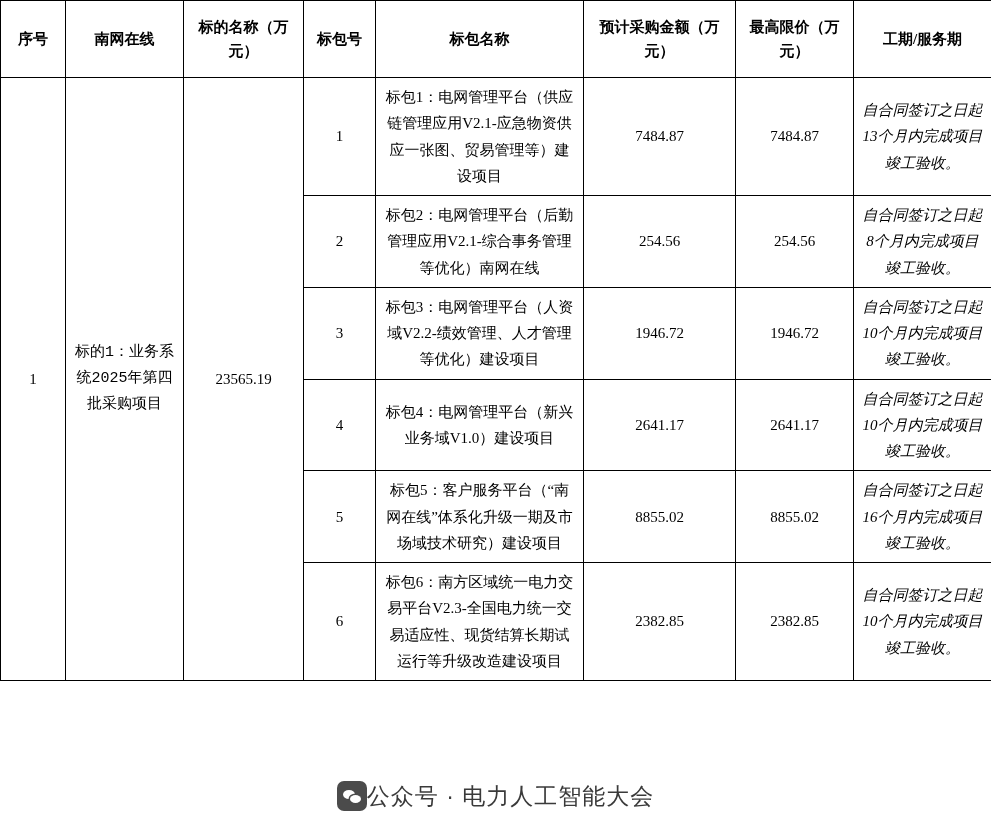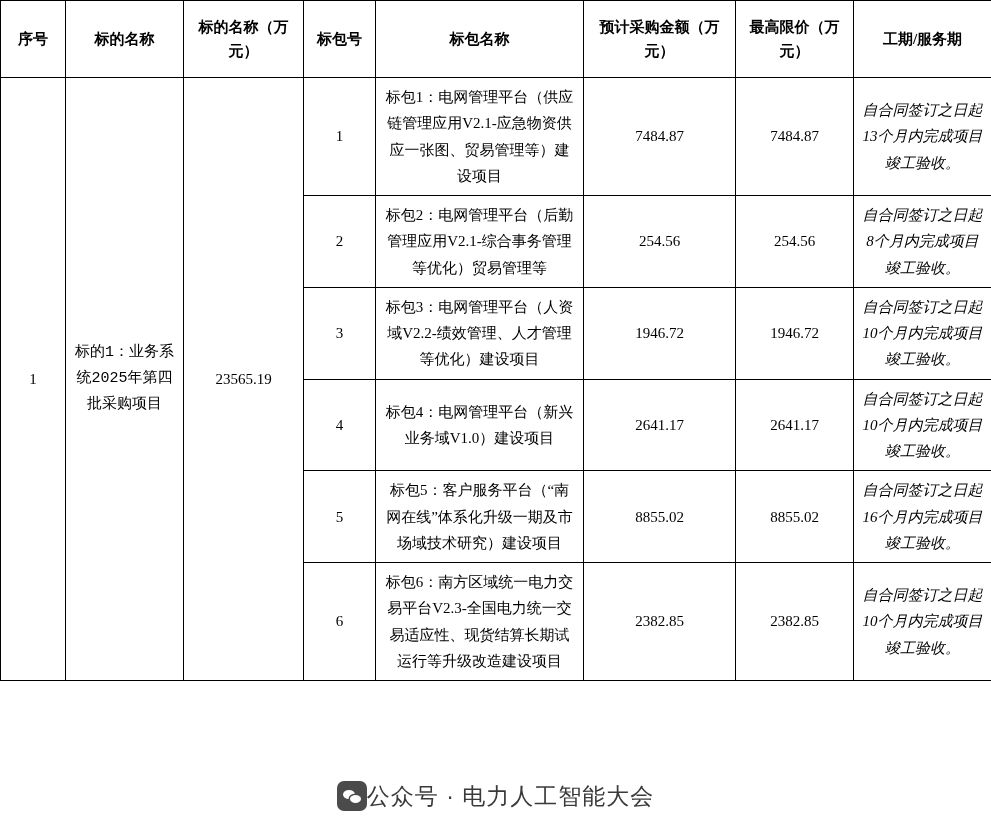--- a/index.html
+++ b/index.html
@@ -137,21 +137,21 @@
       <col class="c-budget">
       <col class="c-lotno">
       <col class="c-lotname">
       <col class="c-est">
       <col class="c-max">
       <col class="c-period">
     </colgroup>
     <thead>
       <tr>
         <th>序号</th>
-        <th>标的名称</th>
+        <th>南网在线</th>
         <th>标的名称（万元）</th>
         <th>标包号</th>
         <th>标包名称</th>
         <th>预计采购金额（万元）</th>
         <th>最高限价（万元）</th>
         <th>工期/服务期</th>
       </tr>
     </thead>
     <tbody>
       <tr>
@@ -159,21 +159,21 @@
         <td rowspan="6" class="cell-name">标的1：业务系统2025年第四批采购项目</td>
         <td rowspan="6" class="num">23565.19</td>
         <td>1</td>
         <td class="cell-lotname">标包1：电网管理平台（供应链管理应用V2.1-应急物资供应一张图、贸易管理等）建设项目</td>
         <td class="num">7484.87</td>
         <td class="num">7484.87</td>
         <td class="cell-period">自合同签订之日起13个月内完成项目竣工验收。</td>
       </tr>
       <tr>
         <td>2</td>
-        <td class="cell-lotname">标包2：电网管理平台（后勤管理应用V2.1-综合事务管理等优化）贸易管理等</td>
+        <td class="cell-lotname">标包2：电网管理平台（后勤管理应用V2.1-综合事务管理等优化）南网在线</td>
         <td class="num">254.56</td>
         <td class="num">254.56</td>
         <td class="cell-period">自合同签订之日起8个月内完成项目竣工验收。</td>
       </tr>
       <tr>
         <td>3</td>
         <td class="cell-lotname">标包3：电网管理平台（人资域V2.2-绩效管理、人才管理等优化）建设项目</td>
         <td class="num">1946.72</td>
         <td class="num">1946.72</td>
         <td class="cell-period">自合同签订之日起10个月内完成项目竣工验收。</td>

